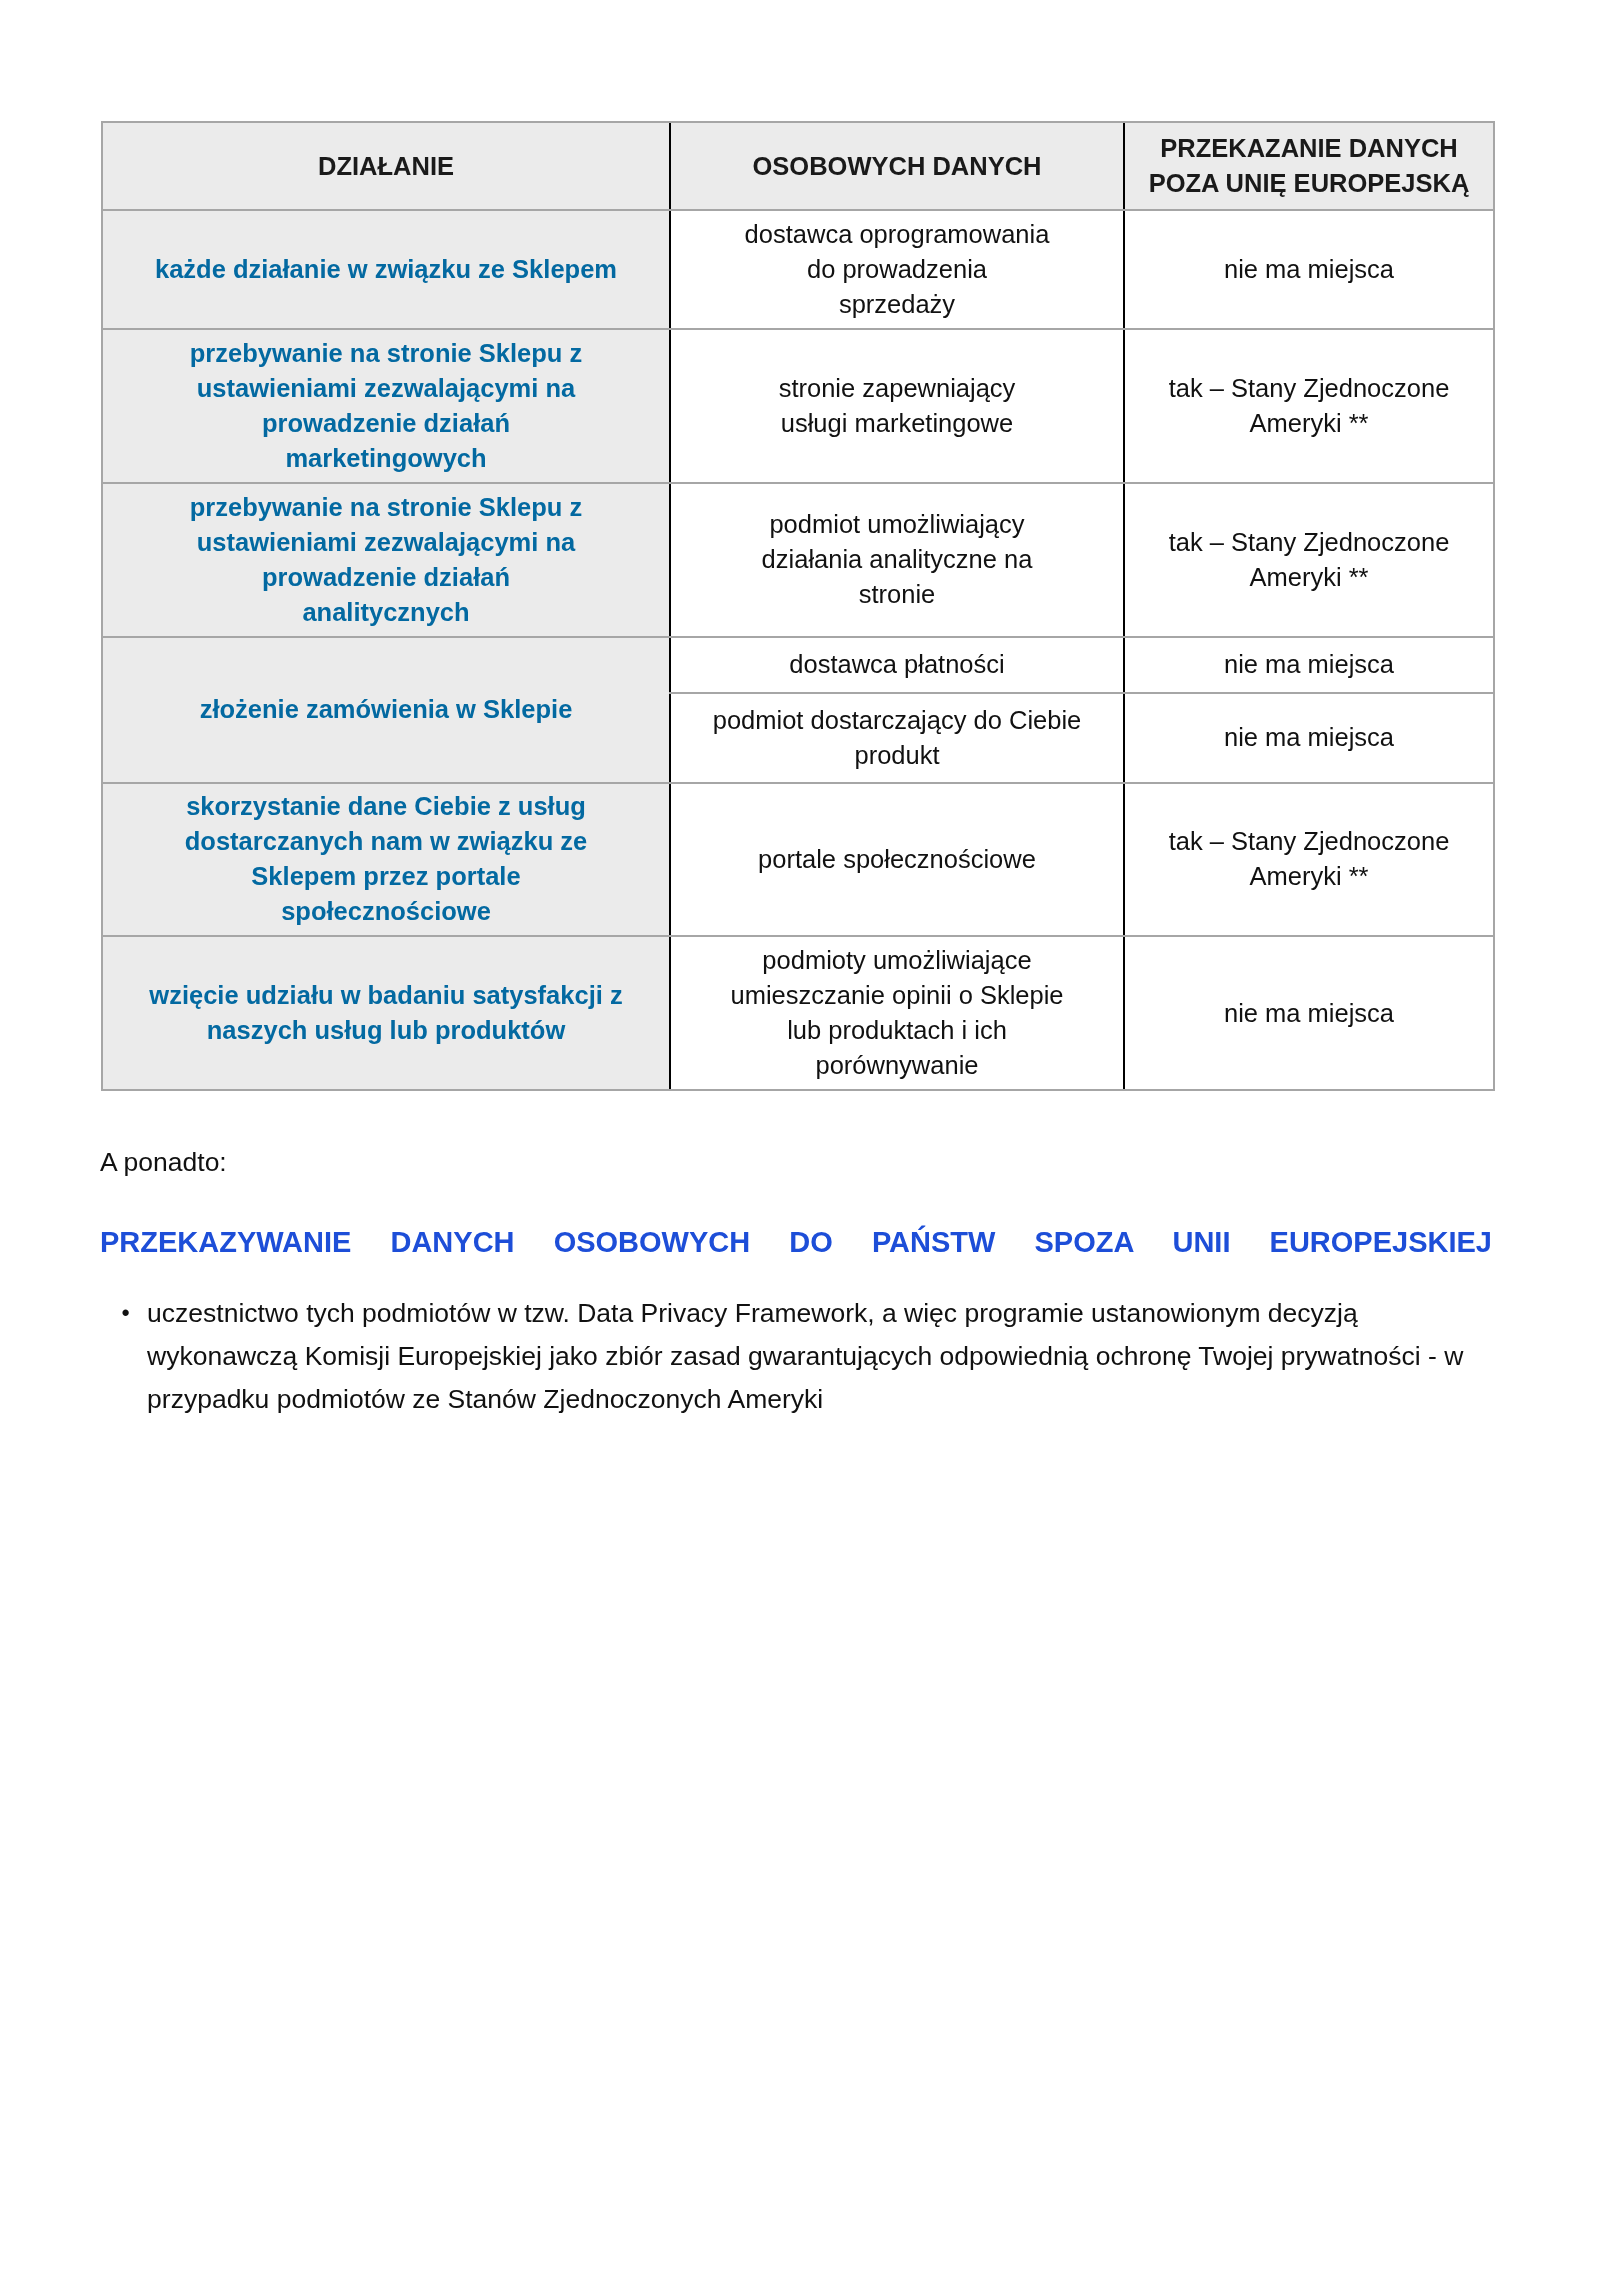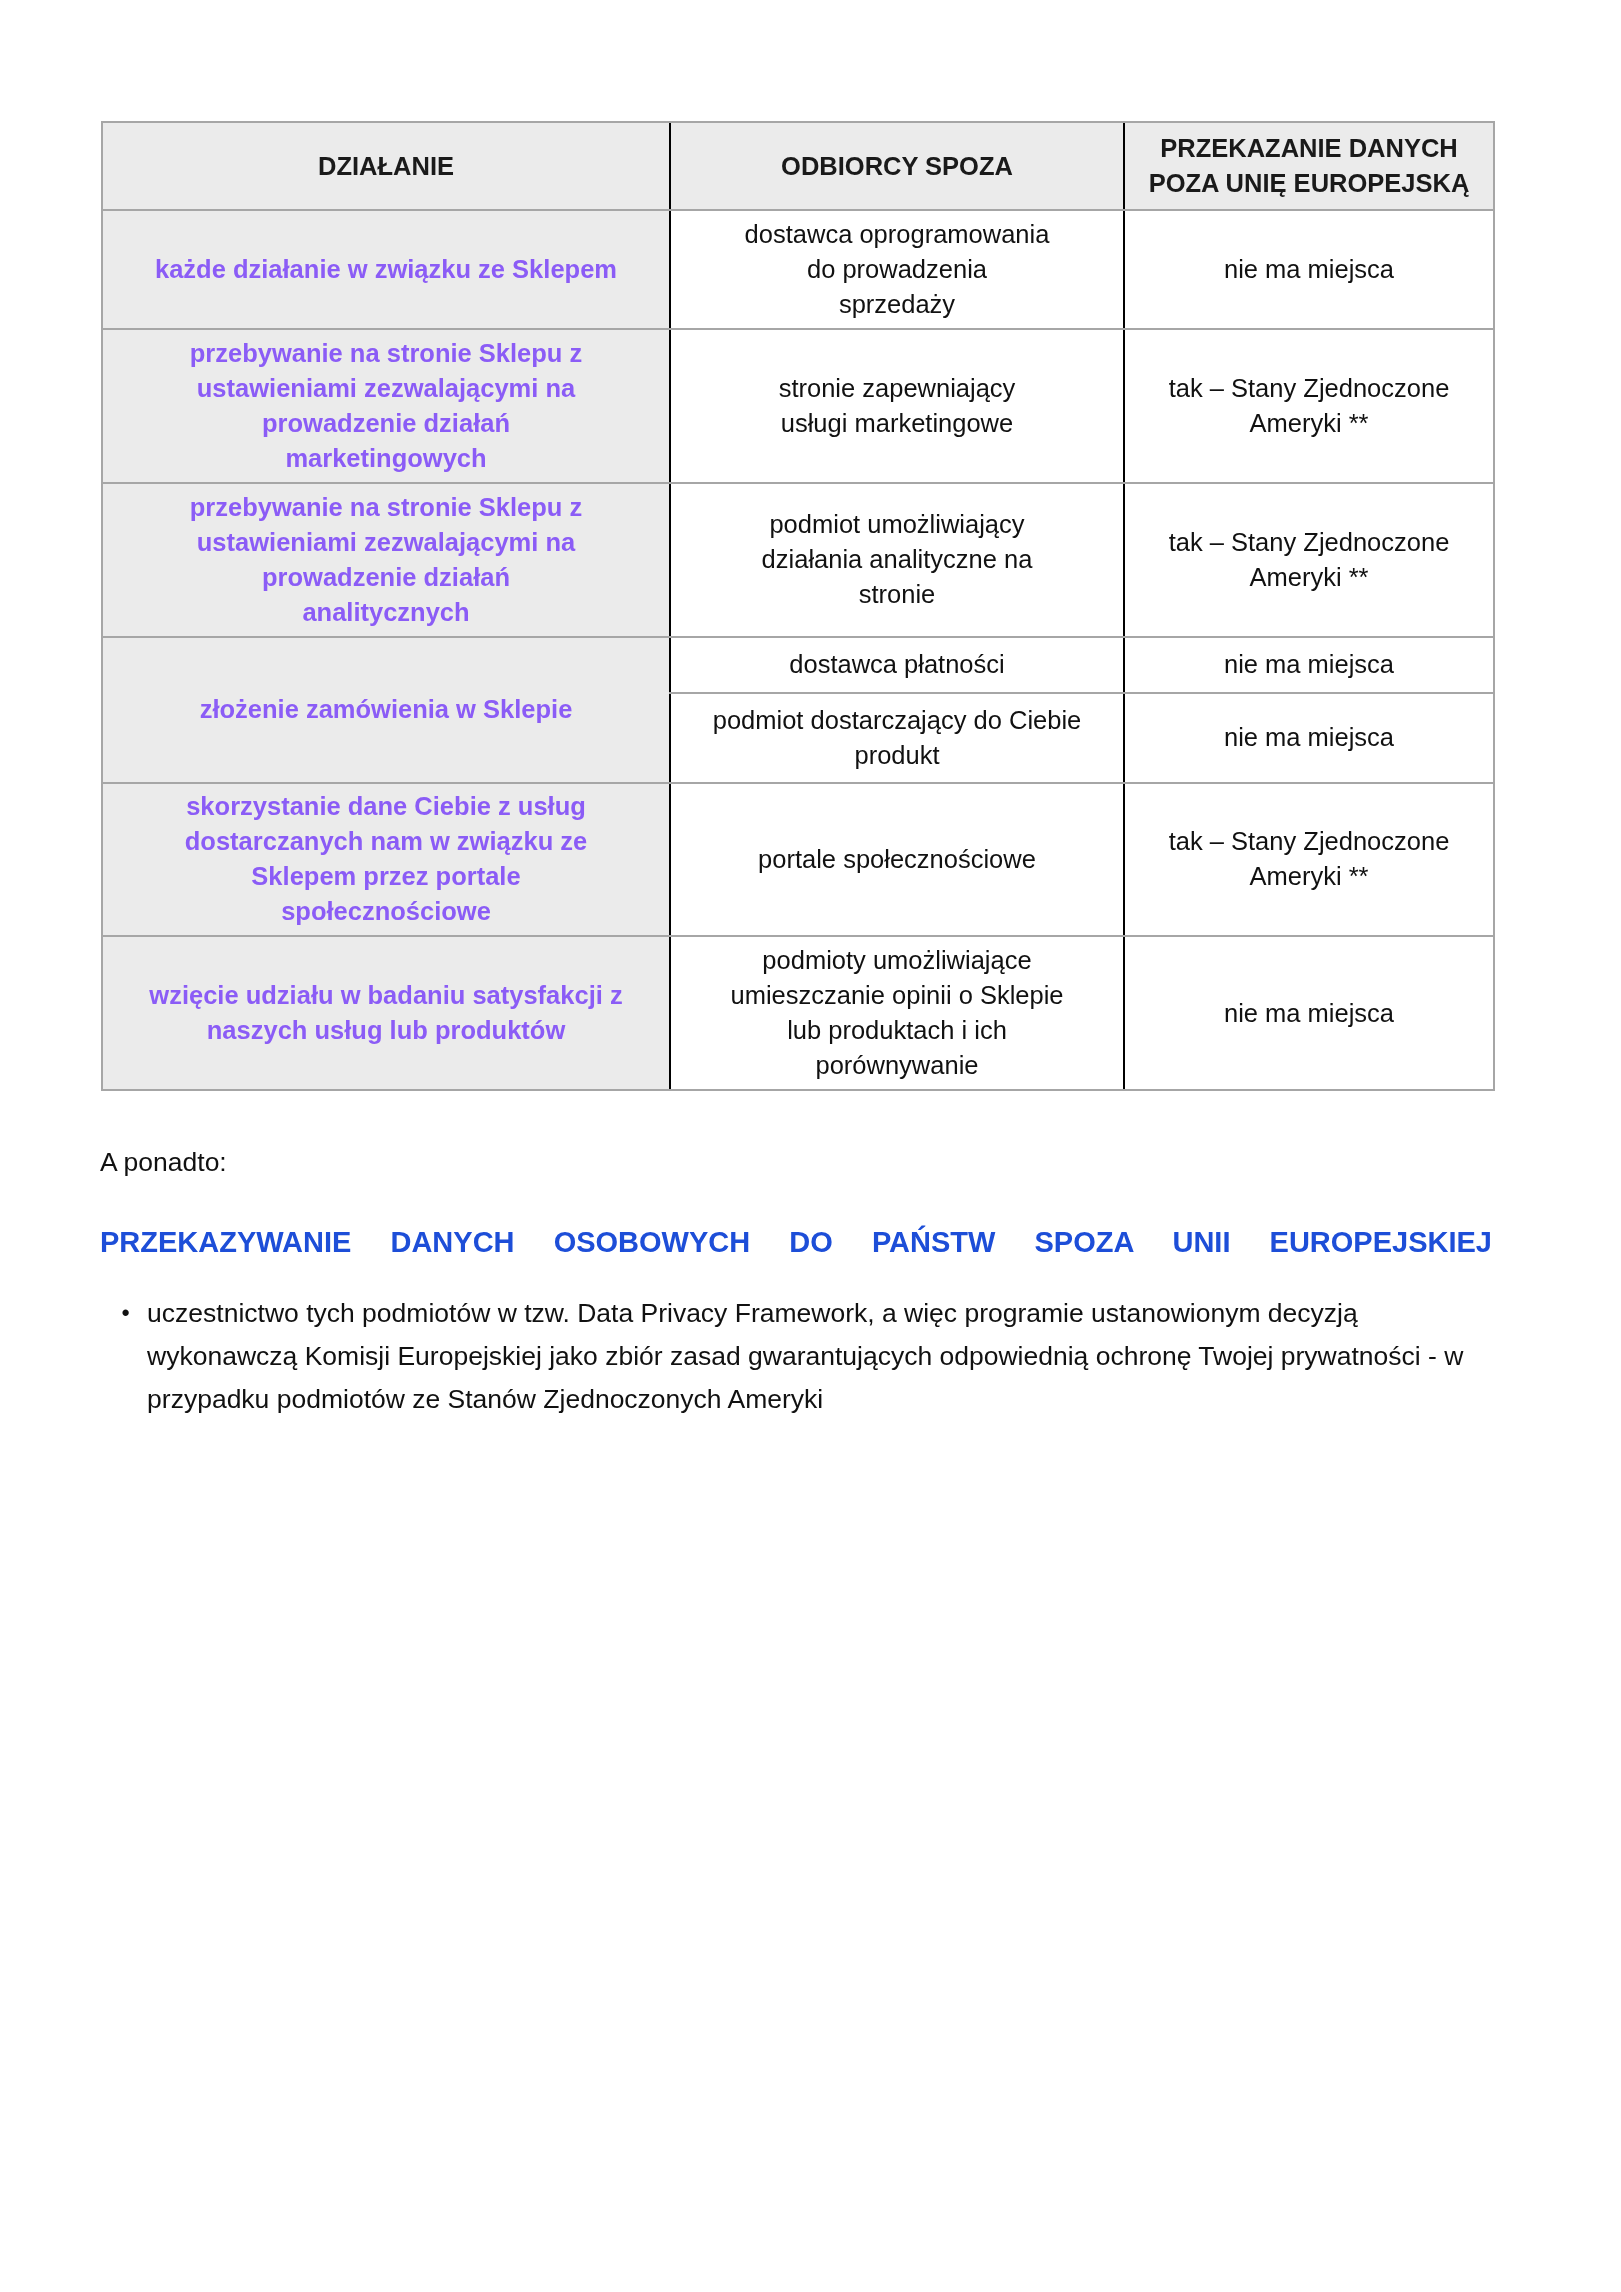--- a/index.html
+++ b/index.html
@@ -45,21 +45,21 @@
   table.recipients tr.sub td:first-child { border-left: 2.9px solid #000000; }
 
   table.recipients th {
     background: #ebebeb;
     font-weight: bold;
     color: #1a1a1a;
   }
   td.act {
     background: #ebebeb;
     font-weight: bold;
-    color: #8b5cf6;
+    color: #0369a1;
     padding: 5.9px 9.8px;
   }
   .rh90  { height: 88px;  }
   .rh120 { height: 119px; }
   .rh148 { height: 145px; }
   .rh151 { height: 148px; }
   .rh57  { height: 56px;  }
   .rh92  { height: 90px;  }
   .rh150 { height: 147px; }
 
@@ -107,21 +107,21 @@
   <div class="table-wrap">
     <table class="recipients">
       <colgroup>
         <col style="width:568px">
         <col style="width:454px">
         <col style="width:370px">
       </colgroup>
       <thead>
         <tr class="rh90">
           <th>DZIAŁANIE</th>
-          <th>ODBIORCY SPOZA</th>
+          <th>OSOBOWYCH DANYCH</th>
           <th>PRZEKAZANIE DANYCH
 POZA UNIĘ EUROPEJSKĄ</th>
         </tr>
       </thead>
       <tbody>
         <tr class="rh120">
           <td class="act">każde działanie w związku ze Sklepem</td>
           <td>dostawca oprogramowania
 do prowadzenia
 sprzedaży</td>

